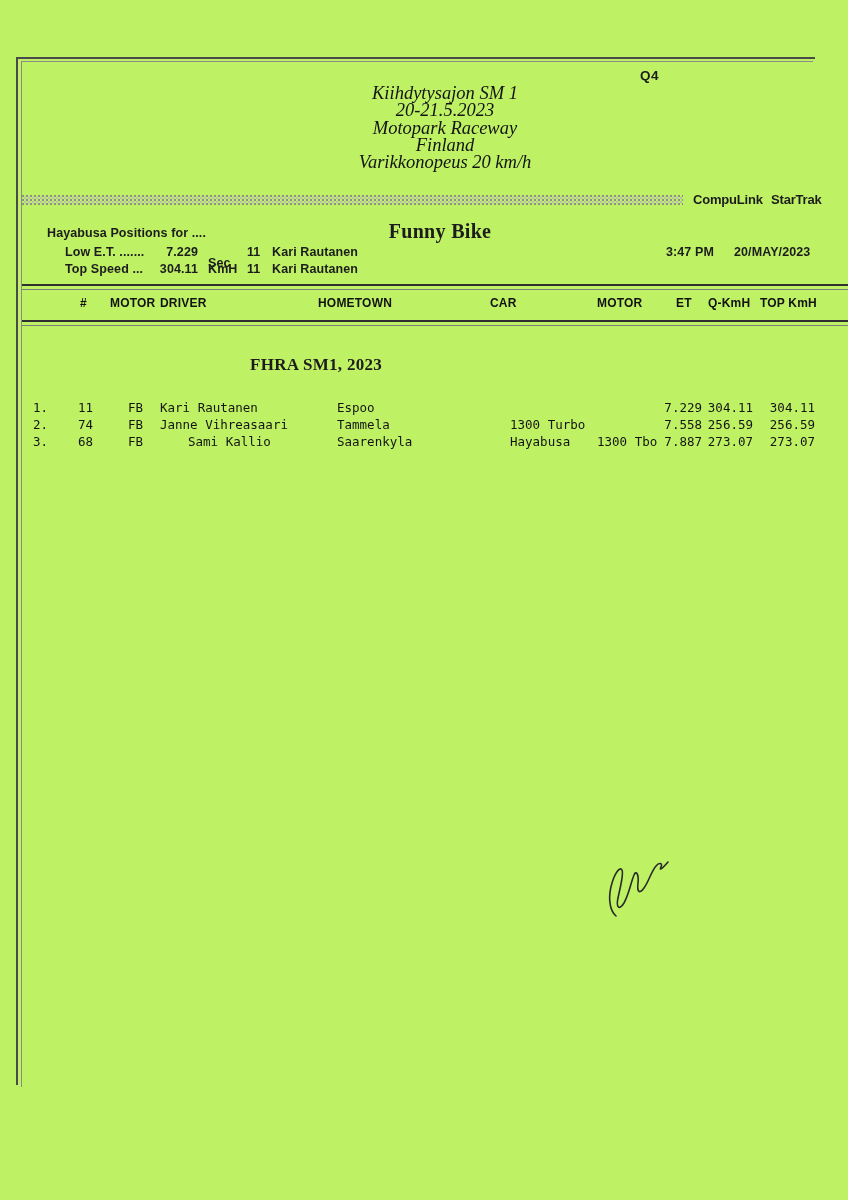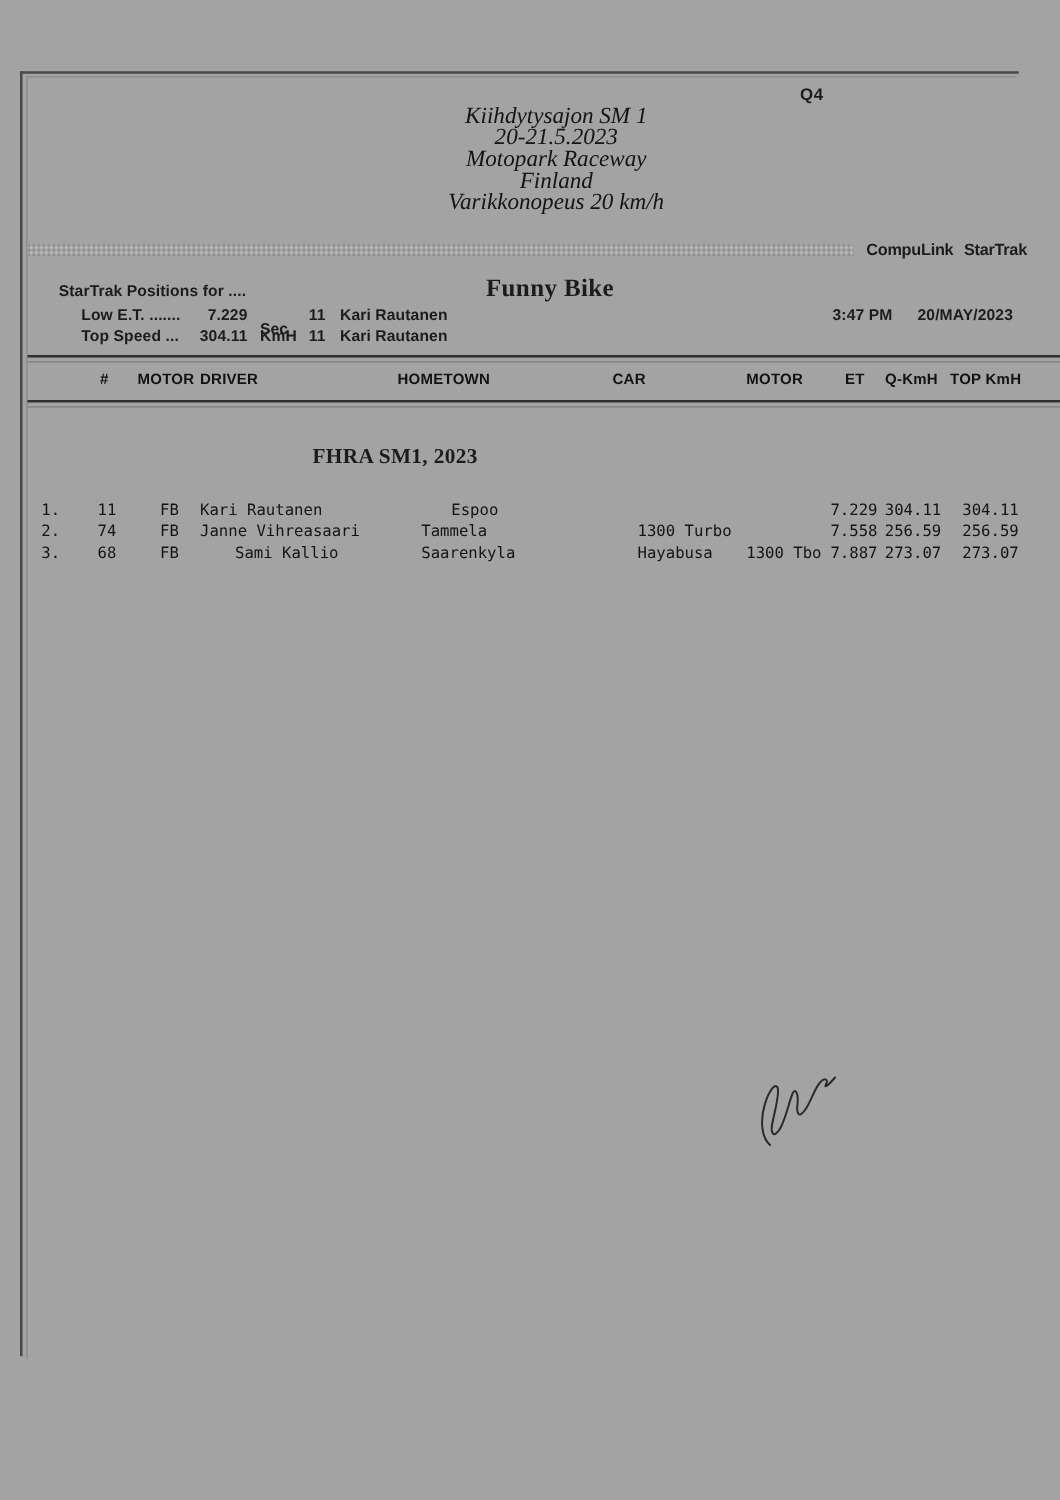--- a/index.html
+++ b/index.html
@@ -1,17 +1,17 @@
 <!DOCTYPE html>
 <html><head>
 <meta charset="utf-8">
 <style>
   html,body{margin:0;padding:0;background:#f4f4f2;}
   .sheet{
-    position:relative;width:848px;height:1200px;background:#a3a3a3;
+    position:relative;width:848px;height:1200px;background:#bef264;
     overflow:hidden;font-family:"Liberation Sans",sans-serif;color:#1c1c1c;
   }
   .abs{position:absolute;white-space:pre;}
   
   .frame-top{position:absolute;left:16px;top:57px;width:799px;height:2px;background:#4a4a4a;}
   .frame-top-inner{position:absolute;left:22px;top:61px;width:791px;height:1px;background:#8a8a8a;}
   .frame-left{position:absolute;left:16px;top:57px;width:2px;height:1028px;background:#4a4a4a;}
   .frame-left-inner{position:absolute;left:21px;top:61px;width:1px;height:1026px;background:#8a8a8a;}
   
   .masthead{
@@ -67,21 +67,21 @@
     <div>Kiihdytysajon SM 1</div>
     <div>20-21.5.2023</div>
     <div>Motopark Raceway</div>
     <div>Finland</div>
     <div>Varikkonopeus 20 km/h</div>
   </div>
 
   <div class="dotband"></div>
   <div class="abs brand">CompuLink StarTrak</div>
 
-  <div class="abs qp" style="left:47px;top:226px;">StarTrak Positions for ....</div>
+  <div class="abs qp" style="left:47px;top:226px;">Hayabusa Positions for ....</div>
   <div class="abs class-title">Funny Bike</div>
   <div class="abs qp" style="left:666px;top:245px;">3:47 PM</div>
   <div class="abs qp" style="left:734px;top:245px;">20/MAY/2023</div>
 
   <div class="abs qp" style="left:65px;top:245px;">Low E.T. .......</div>
   <div class="abs qp num-r" style="left:152px;top:245px;width:46px;">7.229</div>
   <div class="abs qp" style="left:208px;top:245px;margin-top:11px;">Sec</div>
   <div class="abs qp" style="left:247px;top:245px;">11</div>
   <div class="abs qp" style="left:272px;top:245px;">Kari Rautanen</div>
 
@@ -107,21 +107,21 @@
   <div class="rule" style="top:320px;height:2px;"></div>
   <div class="rule-light" style="top:325px;height:1px;"></div>
 
   <div class="abs section-title">FHRA SM1, 2023</div>
 
   <div>
     <div class="abs mono" style="left:33px;top:400px;">1.</div>
     <div class="abs mono" style="left:78px;top:400px;">11</div>
     <div class="abs mono" style="left:128px;top:400px;">FB</div>
     <div class="abs mono" style="left:160px;top:400px;">Kari Rautanen</div>
-    <div class="abs mono" style="left:337px;top:400px;margin-left:24px;">Espoo</div>
+    <div class="abs mono" style="left:337px;top:400px;">Espoo</div>
     <div class="abs mono" style="left:510px;top:400px;"></div>
     <div class="abs mono" style="left:597px;top:400px;"></div>
     <div class="abs mono num-r" style="left:650px;top:400px;width:52px;">7.229</div>
     <div class="abs mono num-r" style="left:695px;top:400px;width:58px;">304.11</div>
     <div class="abs mono num-r" style="left:757px;top:400px;width:58px;">304.11</div>
   </div>
 
   <div>
     <div class="abs mono" style="left:33px;top:417px;">2.</div>
     <div class="abs mono" style="left:78px;top:417px;">74</div>

